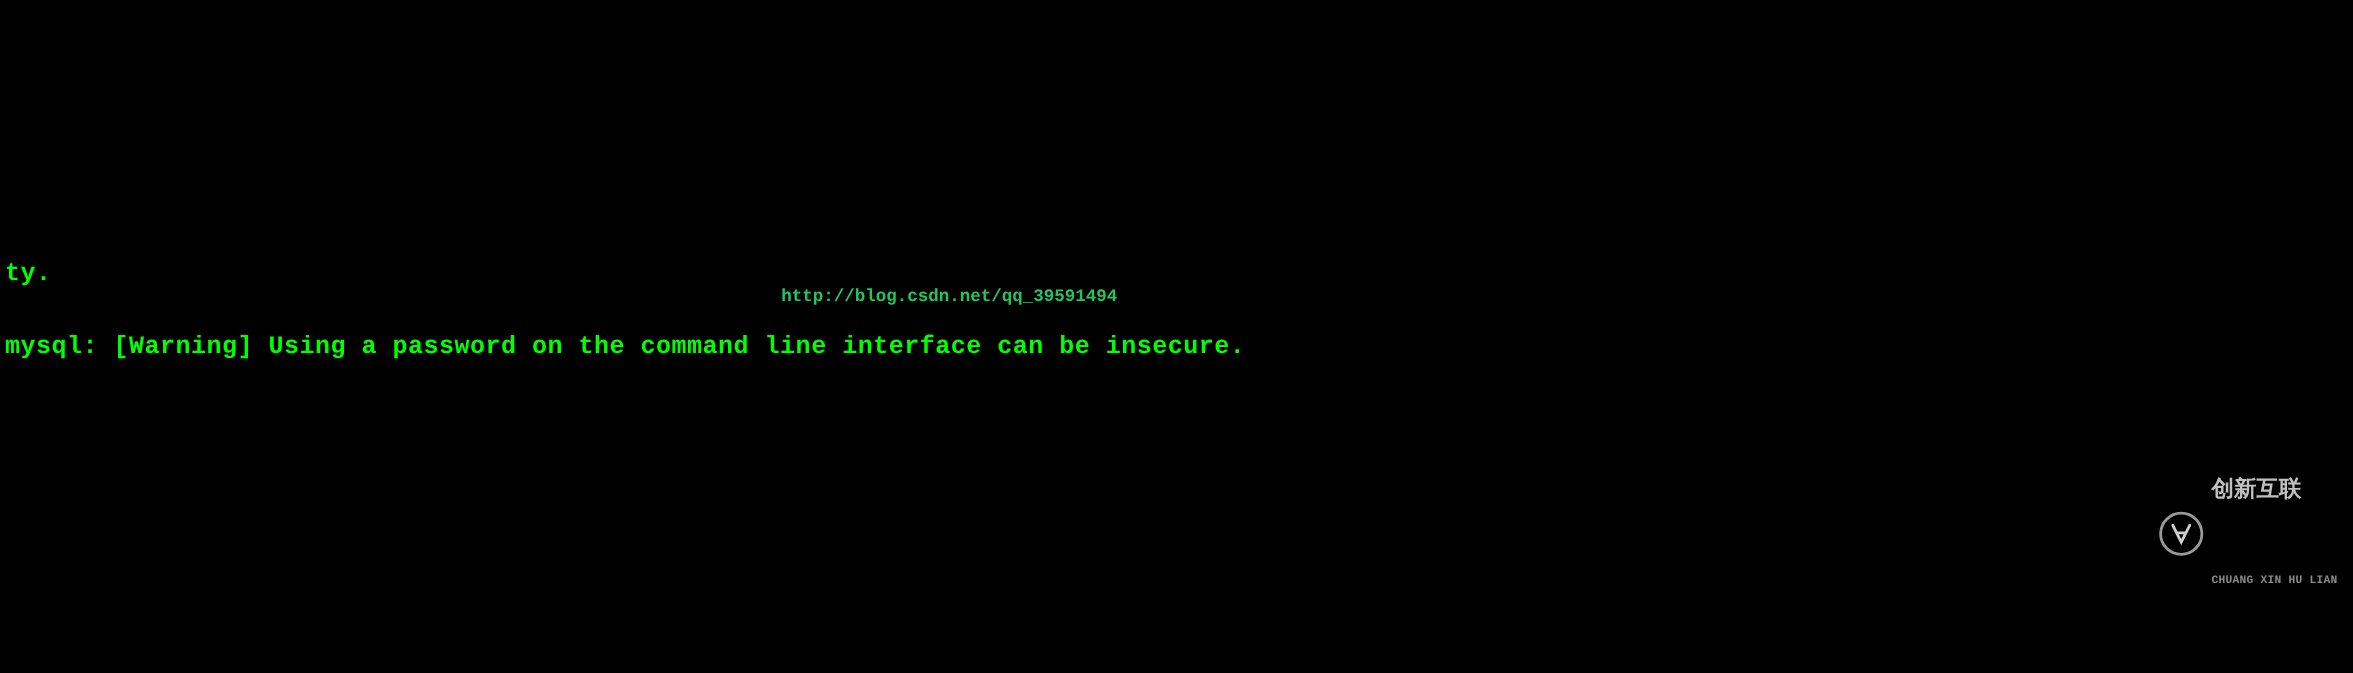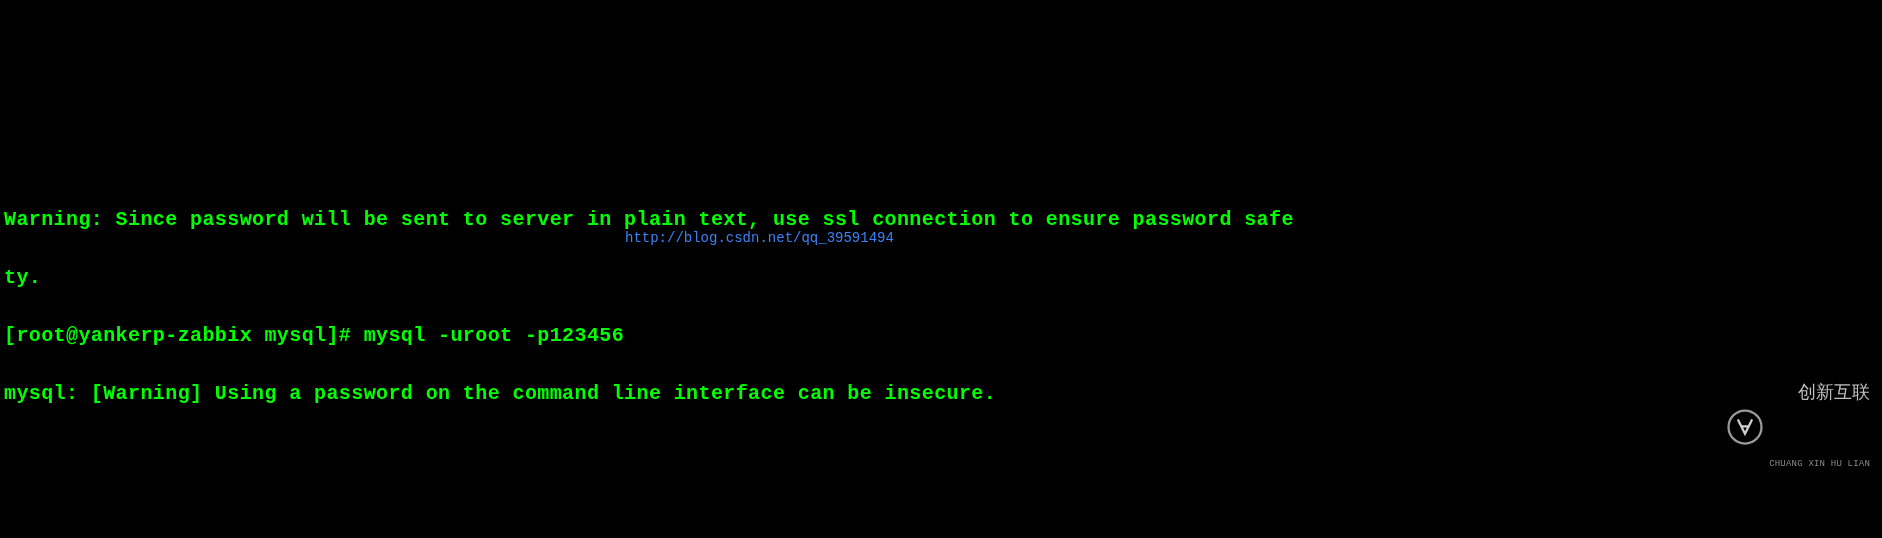--- a/index.html
+++ b/index.html
@@ -14,60 +14,57 @@
       height: 538px;
       overflow: hidden;
       position: relative;
       white-space: pre;
       font-weight: bold;
       letter-spacing: 0.4px;
     }
     .line { display: block; }
     .watermark {
       position: absolute;
-      color: #3b82f6;
-      font-weight: normal;
+      color: #22c55e;
+      font-weight: bold;
       font-size: 14px;
       left: 625px;
       top: 228px;
       letter-spacing: 0px;
       z-index: 0;
     }
     .content { position: relative; z-index: 1; }
     .logo {
       position: absolute;
       right: 12px;
       bottom: 10px;
       display: flex;
       align-items: center;
       color: #9a9a9a;
-      font-weight: normal;
+      font-weight: bold;
       letter-spacing: 0;
       z-index: 2;
-      text-align: right;
     }
     .logo-icon {
       width: 36px;
       height: 36px;
       margin-right: 6px;
     }
     .logo-text-cn { font-size: 18px; color:#bfbfbf; line-height:1; }
     .logo-text-en { font-size: 9px; color:#8a8a8a; line-height:1.1; letter-spacing:0.2px;}
   </style>
 </head>
 <body>
 
 
 
 <div class="watermark">http://blog.csdn.net/qq_39591494</div>
 
 <div class="content">
-<span class="line">Warning: Since password will be sent to server in plain text, use ssl connection to ensure password safe</span>
 <span class="line">ty.</span>
-<span class="line">[root@yankerp-zabbix mysql]# mysql -uroot -p123456</span>
 <span class="line">mysql: [Warning] Using a password on the command line interface can be insecure.</span>
 
 
 
 <span class="line"></span>
 
 <span class="line"></span>
 
 
 

